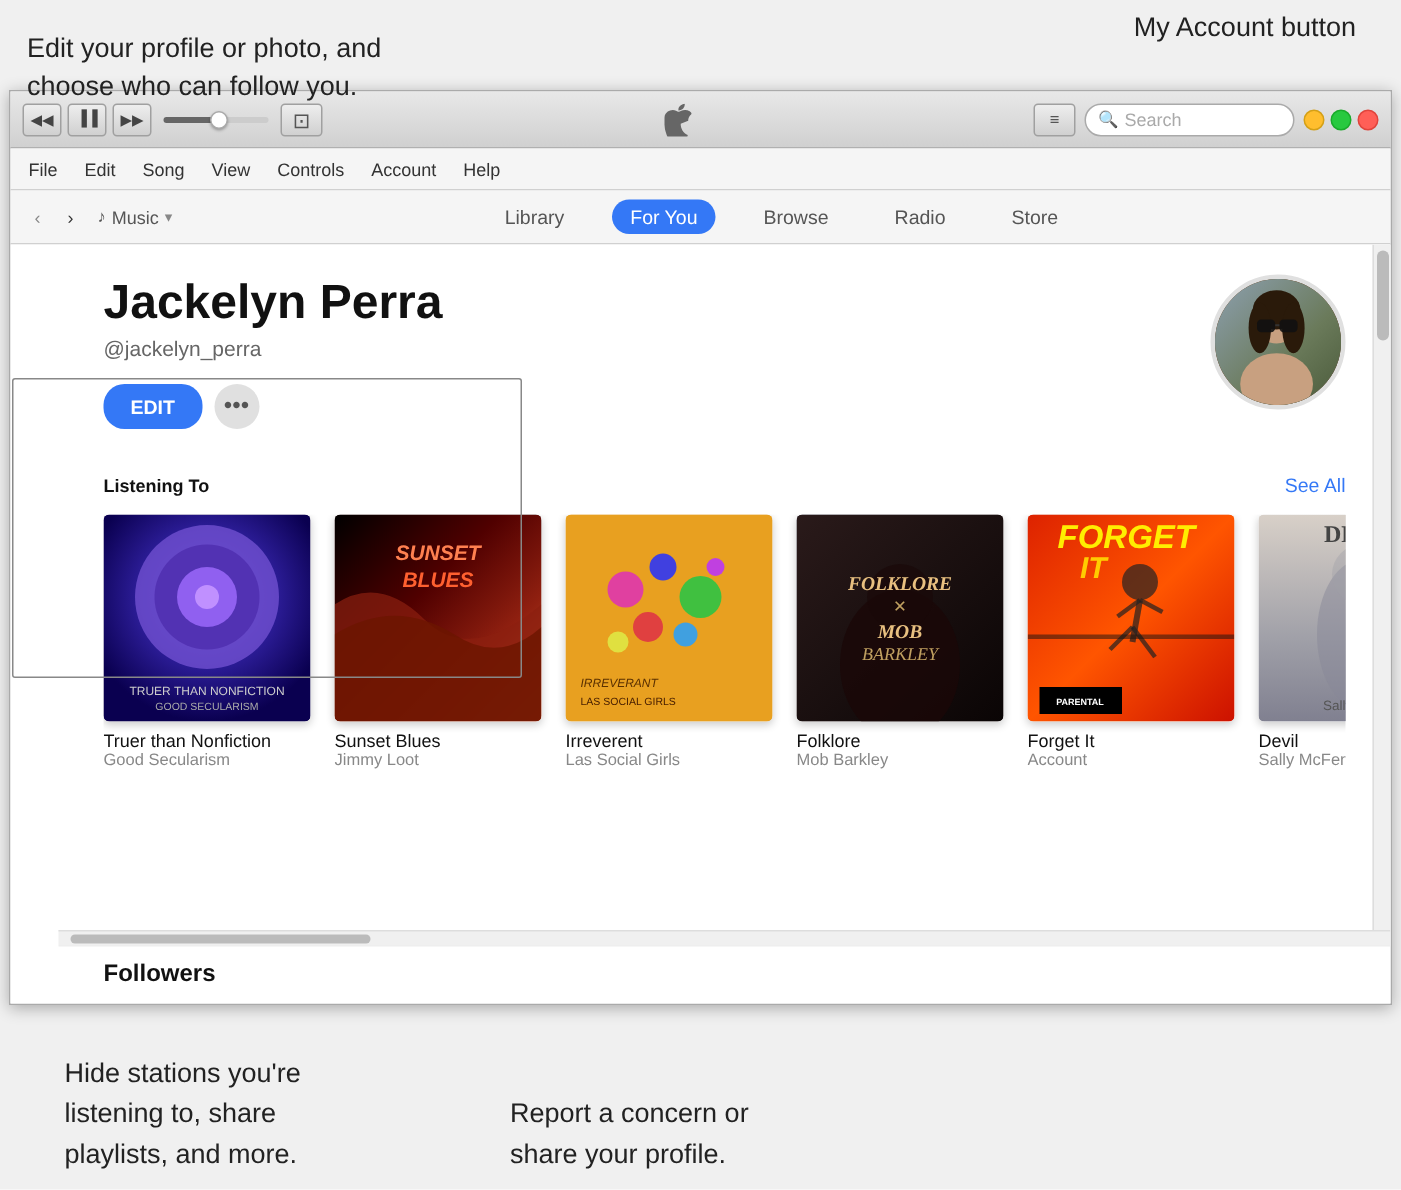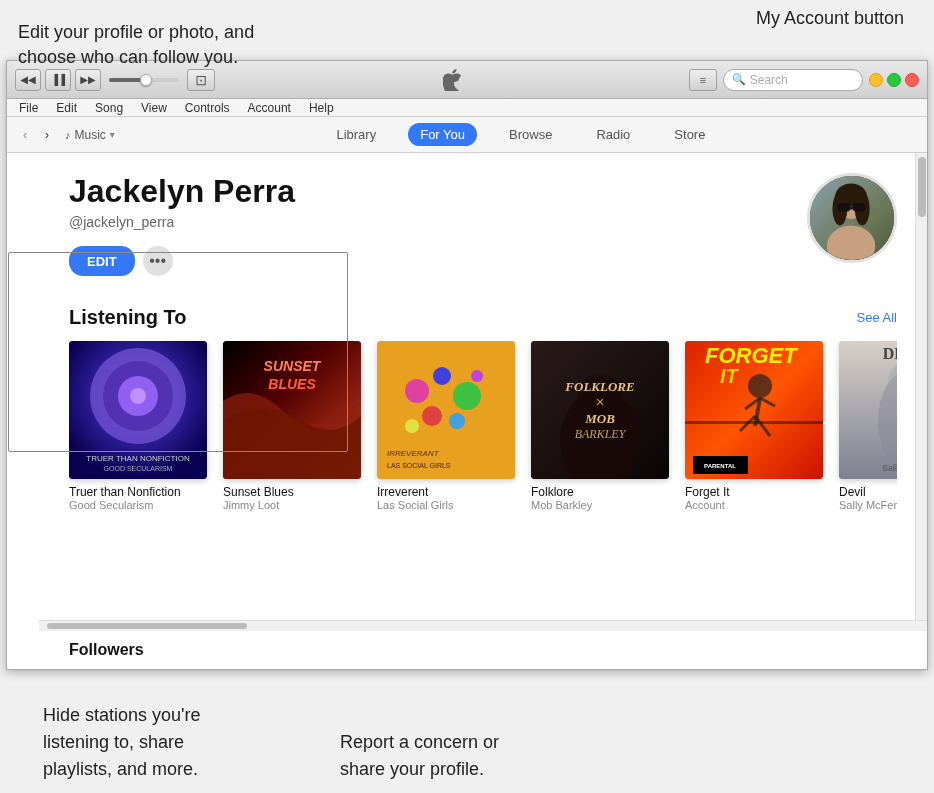--- a/index.html
+++ b/index.html
@@ -181,21 +181,21 @@
       color: transparent;
     }
     .win-btn.minimize { background: #ffbe2e; border: 1px solid #d4a017; }
     .win-btn.maximize { background: #27c93f; border: 1px solid #1aab2b; }
     .win-btn.close { background: #ff5f57; border: 1px solid #e0443c; }
 
     
     .menu-bar {
       background: #f5f5f5;
       border-bottom: 1px solid #d0d0d0;
-      height: 18px;
+      height: 28px;
       display: flex;
       align-items: center;
       padding: 0 4px;
       gap: 2px;
       font-size: 12px;
       color: #333;
     }
     .menu-item {
       padding: 2px 8px;
       cursor: pointer;
@@ -346,21 +346,21 @@
       padding: 10px 30px 0;
       flex: 1;
     }
     .section-header {
       display: flex;
       justify-content: space-between;
       align-items: center;
       margin-bottom: 12px;
     }
     .section-title {
-      font-size: 20px;
+      font-size: 12px;
       font-weight: 700;
       color: #111;
     }
     .see-all-link {
       font-size: 13px;
       color: #3478f6;
       cursor: pointer;
       text-decoration: none;
     }
     .albums-row {

